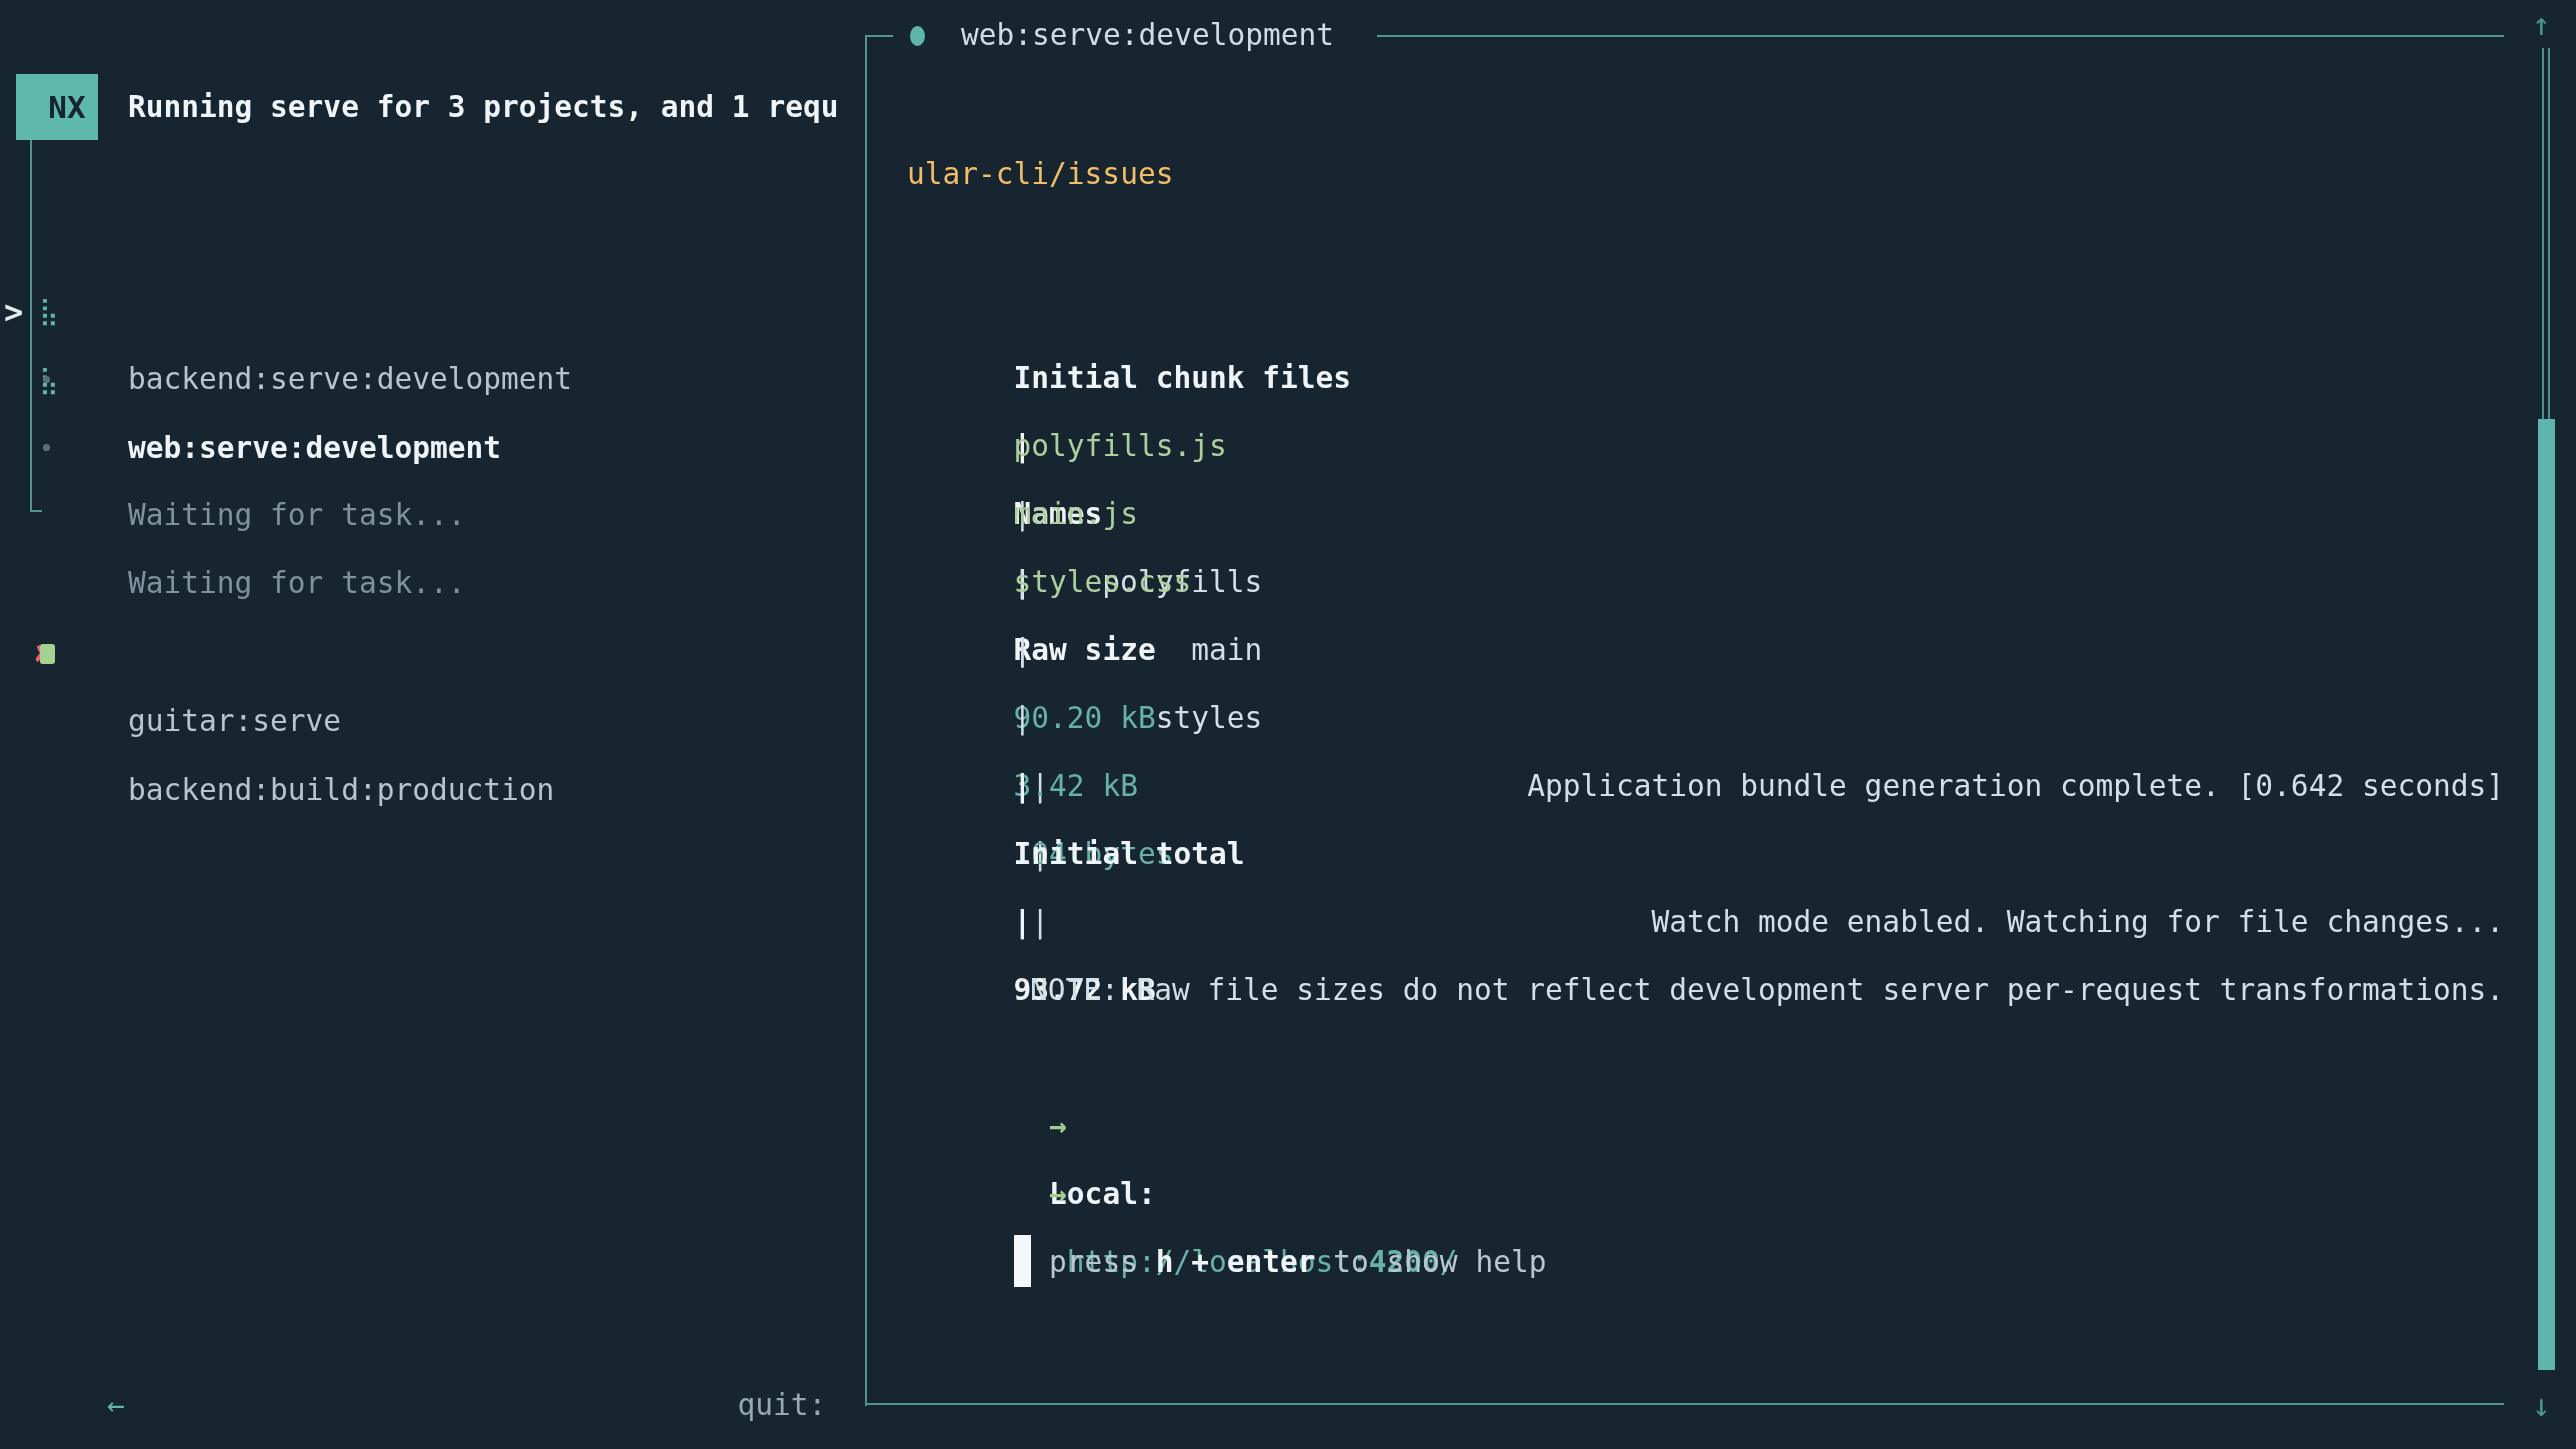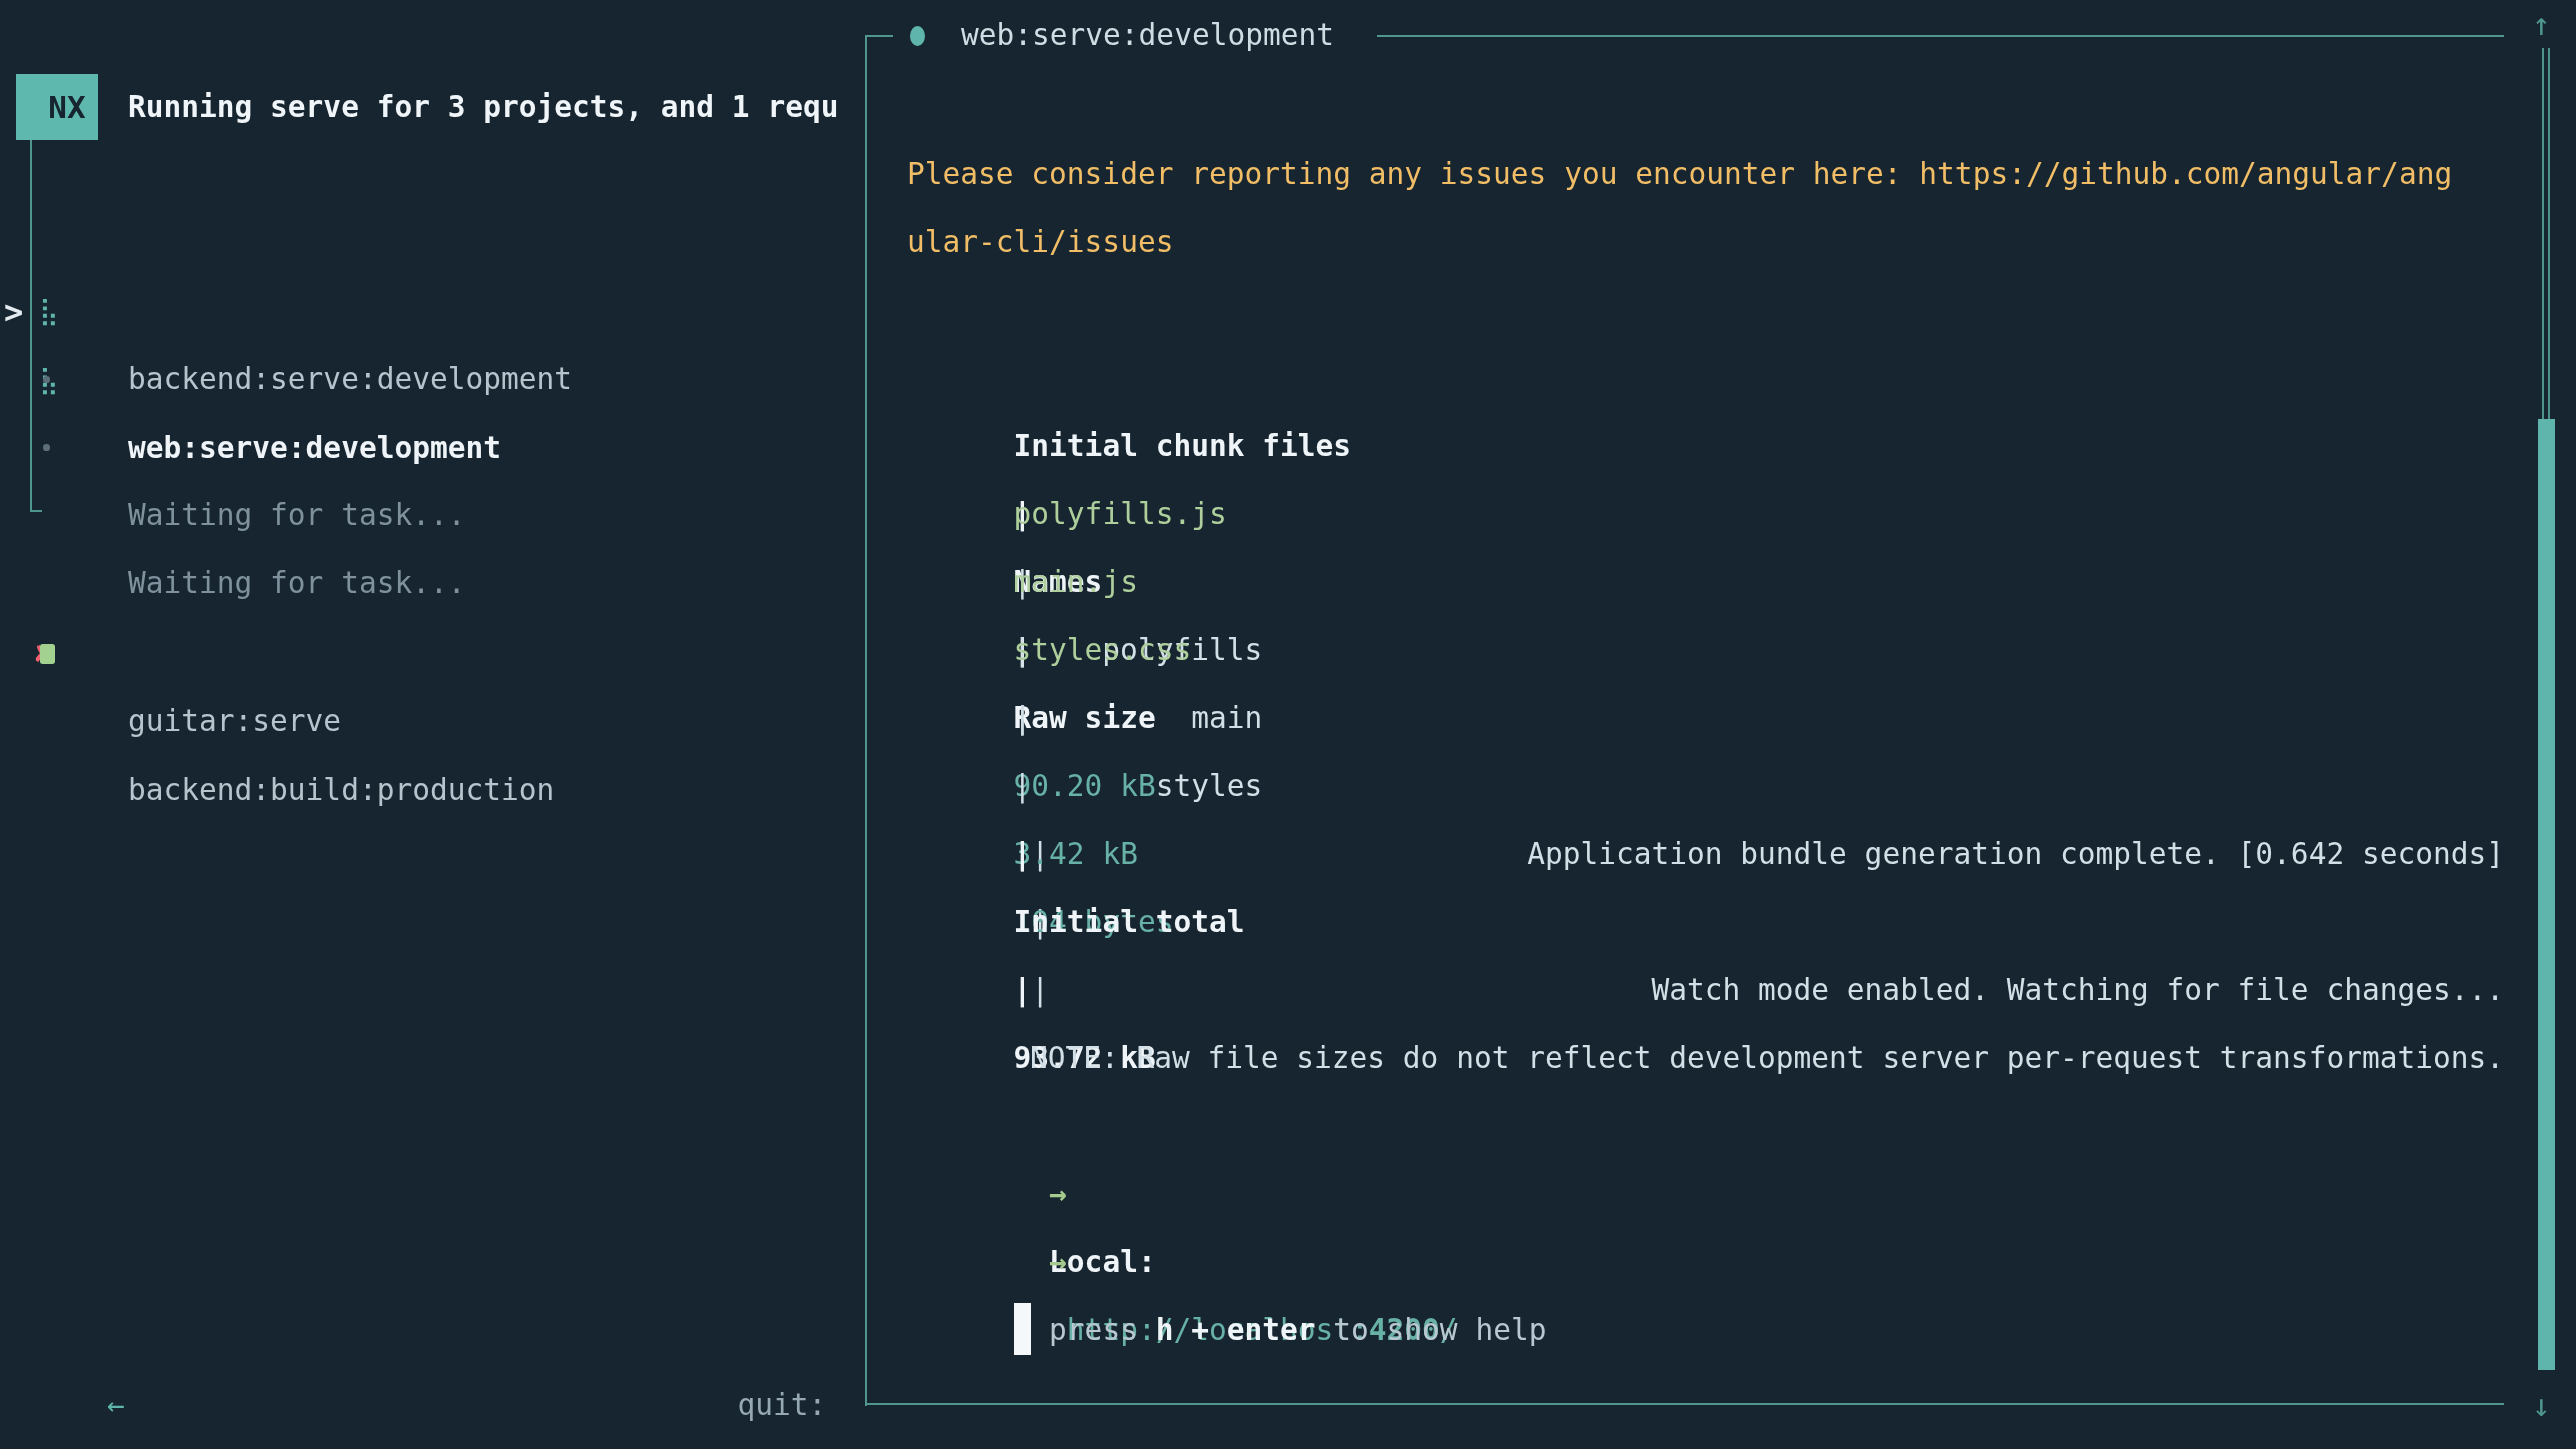--- a/index.html
+++ b/index.html
@@ -127,21 +127,20 @@
 
   <div class="abs p-left"></div>
   <div class="abs p-top-stub"></div>
   <div class="abs p-top-dash"></div>
   <div class="abs p-bottom"></div>
   <div class="abs p-bullet"></div>
   <div class="abs row p-title">web:serve:development</div>
 
   <div class="abs content">
 
-    <div class="row orange">Please consider reporting any issues you encounter here: https://github.com/angular/ang</div>
 
     <div class="row orange">ular-cli/issues</div>
 
     <div class="row"></div>
 
     <div class="row hdr b white">
       <span class="tc c-file">Initial chunk files</span>
       <span class="tc c-pipe">|</span>
       <span class="tc c-name">Names</span>
       <span class="tc c-pipe">|</span>

